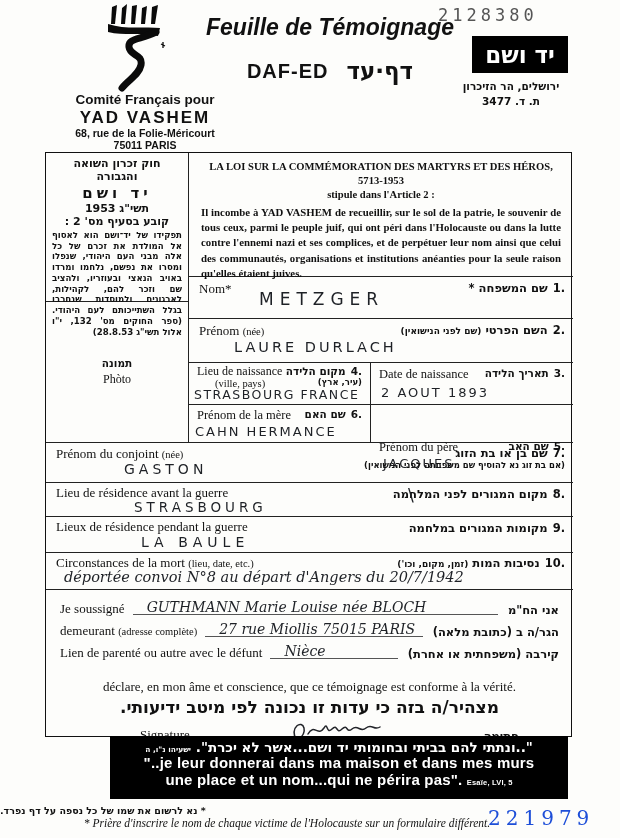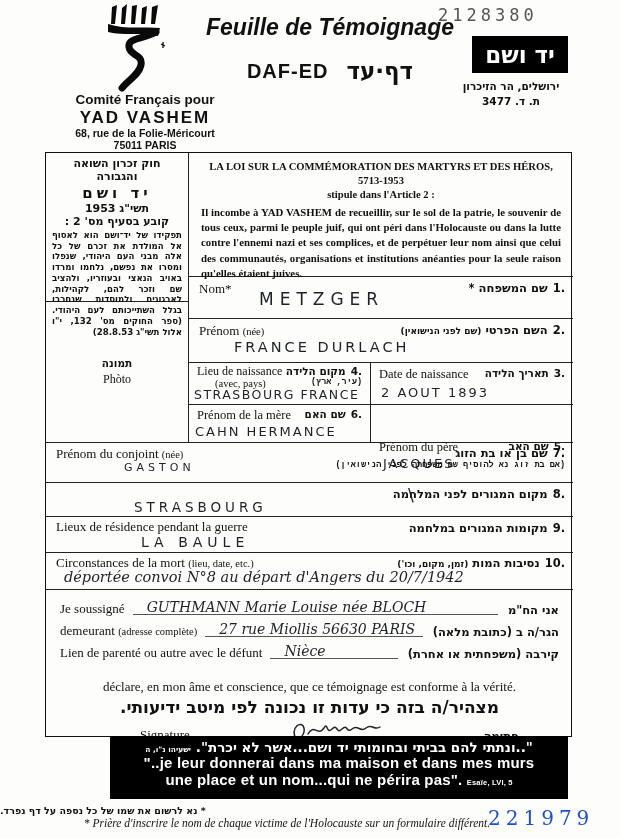--- a/index.html
+++ b/index.html
@@ -53,21 +53,21 @@
   .law-fr { left:143px; top:0; width:384px; height:124px; padding:7px 12px 0 12px; }
   .law-fr .t { font-weight:bold; font-size:10.6px; text-align:center; line-height:1.35; }
   .law-fr .s { font-weight:bold; font-size:10.6px; text-align:center; margin-bottom:5px; }
   .law-fr .bd { font-weight:bold; font-size:10.8px; line-height:1.42; text-align:justify; }
 
   .fr-label { font-size:13px; }
   .fr-sub { font-size:10.5px; }
   .he-label { position:absolute; right:8px; top:4px; direction:rtl; text-align:right;
               font-family:"DejaVu Sans", sans-serif; font-weight:bold; font-size:11.5px; }
   .he-num { direction:ltr; unicode-bidi:isolate; margin-left:5px; }
-  .he-sub { display:block; font-size:8.5px; font-weight:bold;font-family:Liberation Mono, monospace; }
+  .he-sub { display:block; font-size:8.5px; font-weight:bold; }
 
   .hw-caps { font-family:"DejaVu Sans", sans-serif; font-size:14.5px; letter-spacing:3px;
              color:#1e2126; white-space:nowrap; }
   .hw-cursive { font-family:"DejaVu Serif", serif; font-style:italic; font-size:14px;
                 color:#1e2126; white-space:nowrap; }
   .val { position:absolute; }
 
   
   .decl { left:0; top:437px; width:527px; height:148px; padding:5px 14px 0 14px; }
   .dline { display:flex; align-items:flex-end; height:22px; font-size:13px; }
@@ -156,26 +156,26 @@
 
     <div class="cell b-b" style="left:143px; top:124px; width:384px; height:42px;">
       <span class="fr-label" style="position:absolute; left:10px; top:4px;">Nom*</span>
       <span class="he-label"><span class="he-num">1.</span><span>שם המשפחה *</span></span>
       <span class="val hw-caps" style="left:70px; top:12px; font-size:17px; letter-spacing:6px;">METZGER</span>
     </div>
 
     <div class="cell b-b" style="left:143px; top:166px; width:384px; height:44px;">
       <span class="fr-label" style="position:absolute; left:10px; top:4px;"><span>Prénom</span> <span class="fr-sub">(née)</span></span>
       <span class="he-label"><span class="he-num">2.</span><span>השם הפרטי</span> <span style="font-size:9px;">(שם לפני הנישואין)</span></span>
-      <span class="val hw-caps" style="left:45px; top:20px;">FRANCE DURLACH</span>
+      <span class="val hw-caps" style="left:45px; top:20px;">LAURE DURLACH</span>
     </div>
 
     <div class="cell b-b" style="left:143px; top:210px; width:384px; height:42px;">
       <div class="cell b-r" style="left:0; top:0; width:182px; height:41px;">
-        <span class="fr-label" style="position:absolute; left:8px; top:2px; font-size:12px; line-height:1;"><span>Lieu de naissance</span><br><span class="fr-sub" style="margin-left:18px;">(avec, pays)</span></span>
+        <span class="fr-label" style="position:absolute; left:8px; top:2px; font-size:12px; line-height:1;"><span>Lieu de naissance</span><br><span class="fr-sub" style="margin-left:18px;">(ville, pays)</span></span>
         <span class="he-label" style="top:2px; font-size:10.5px;"><span class="he-num">4.</span><span>מקום הלידה</span><span class="he-sub">(עיר, ארץ)</span></span>
         <span class="val hw-caps" style="left:5px; top:24px; font-size:12.5px; letter-spacing:1.5px;">STRASBOURG FRANCE</span>
       </div>
       <div class="cell" style="left:182px; top:0; width:202px; height:41px;">
         <span class="fr-label" style="position:absolute; left:8px; top:4px; font-size:12.5px;">Date de naissance</span>
         <span class="he-label" style="font-size:10.5px;"><span class="he-num">3.</span><span>תאריך הלידה</span></span>
         <span class="val hw-caps" style="left:10px; top:22px; font-size:13px; letter-spacing:2px;">2 AOUT 1893</span>
       </div>
     </div>
 
@@ -188,24 +188,25 @@
       <div class="cell" style="left:182px; top:0; width:202px; height:37px;margin-top:32px;">
         <span class="fr-label" style="position:absolute; left:8px; top:3px; font-size:12.5px;">Prénom du père</span>
         <span class="he-label" style="top:3px; font-size:10.5px;"><span class="he-num">5.</span><span>שם האב</span></span>
         <span class="val hw-caps" style="left:12px; top:19px; font-size:13px; letter-spacing:2px;">JACQUES</span>
       </div>
     </div>
 
     <div class="cell b-b" style="left:0; top:290px; width:527px; height:40px;">
       <span class="fr-label" style="position:absolute; left:10px; top:3px;"><span>Prénom du conjoint</span> <span class="fr-sub">(née)</span></span>
       <span class="he-label" style="top:3px;"><span class="he-num">7.</span><span>שם בן או בת הזוג</span><span class="he-sub">(אם בת זוג נא להוסיף שם משפחתה לפני הנישואין)</span></span>
-      <span class="val hw-caps" style="left:78px; top:18px; font-size:11px; letter-spacing:4px;">GASTON</span>
+      <span class="val hw-caps" style="left:78px; top:18px; font-size:14px; letter-spacing:4px;">GASTON</span>
     </div>
 
     <div class="cell b-b" style="left:0; top:330px; width:527px; height:34px;">
+      <span class="fr-label" style="position:absolute; left:10px; top:2px;">Lieu de résidence avant la guerre</span>
       <span class="he-label" style="top:4px;"><span class="he-num">8.</span><span>מקום המגורים לפני המלחמה</span></span>
       <span class="val hw-caps" style="left:88px; top:16px; font-size:13.5px; letter-spacing:4px;">STRASBOURG</span>
       <span class="val hw-caps" style="left:362px; top:2px; font-size:17px;">\</span>
     </div>
 
     <div class="cell b-b" style="left:0; top:364px; width:527px; height:36px;">
       <span class="fr-label" style="position:absolute; left:10px; top:2px;">Lieux de résidence pendant la guerre</span>
       <span class="he-label" style="top:4px;"><span class="he-num">9.</span><span>מקומות המגורים במלחמה</span></span>
       <span class="val hw-caps" style="left:95px; top:17px; font-size:14px; letter-spacing:5px;">LA BAULE</span>
     </div>
@@ -217,21 +218,21 @@
     </div>
 
     <div class="cell decl">
       <div class="dline">
         <span>Je soussigné</span>
         <span class="fill"><span class="hw-cursive">GUTHMANN Marie Louise née BLOCH</span></span>
         <span class="he">אני הח"מ</span>
       </div>
       <div class="dline">
         <span><span>demeurant</span> <span class="fr-sub">(adresse complète)</span></span>
-        <span class="fill"><span class="hw-cursive">27 rue Miollis 56630 PARIS</span></span>
+        <span class="fill"><span class="hw-cursive">27 rue Miollis 75015 PARIS</span></span>
         <span class="he">הגר/ה ב (כתובת מלאה)</span>
       </div>
       <div class="dline">
         <span>Lien de parenté ou autre avec le défunt</span>
         <span class="fill"><span class="hw-cursive">Nièce</span></span>
         <span class="he">קירבה (משפחתית או אחרת)</span>
       </div>
       <div class="center-fr">déclare, en mon âme et conscience, que ce témoignage est conforme à la vérité.</div>
       <div class="center-he">מצהיר/ה בזה כי עדות זו נכונה לפי מיטב ידיעותי.</div>
       <div class="dline sigline" style="height:26px;">

